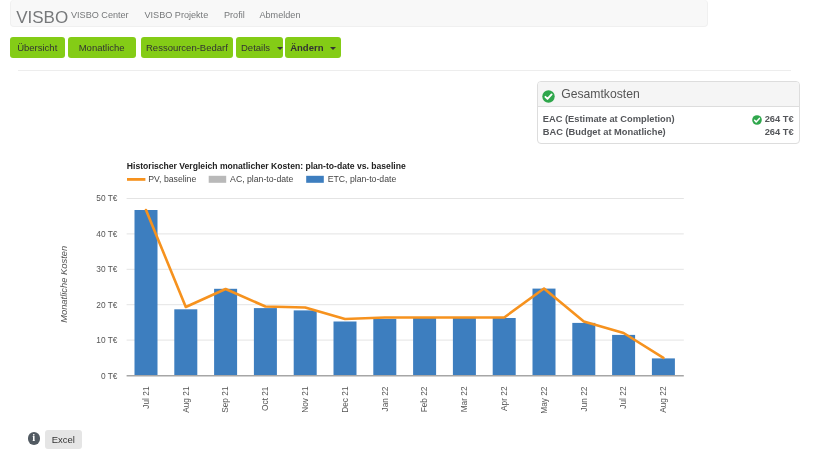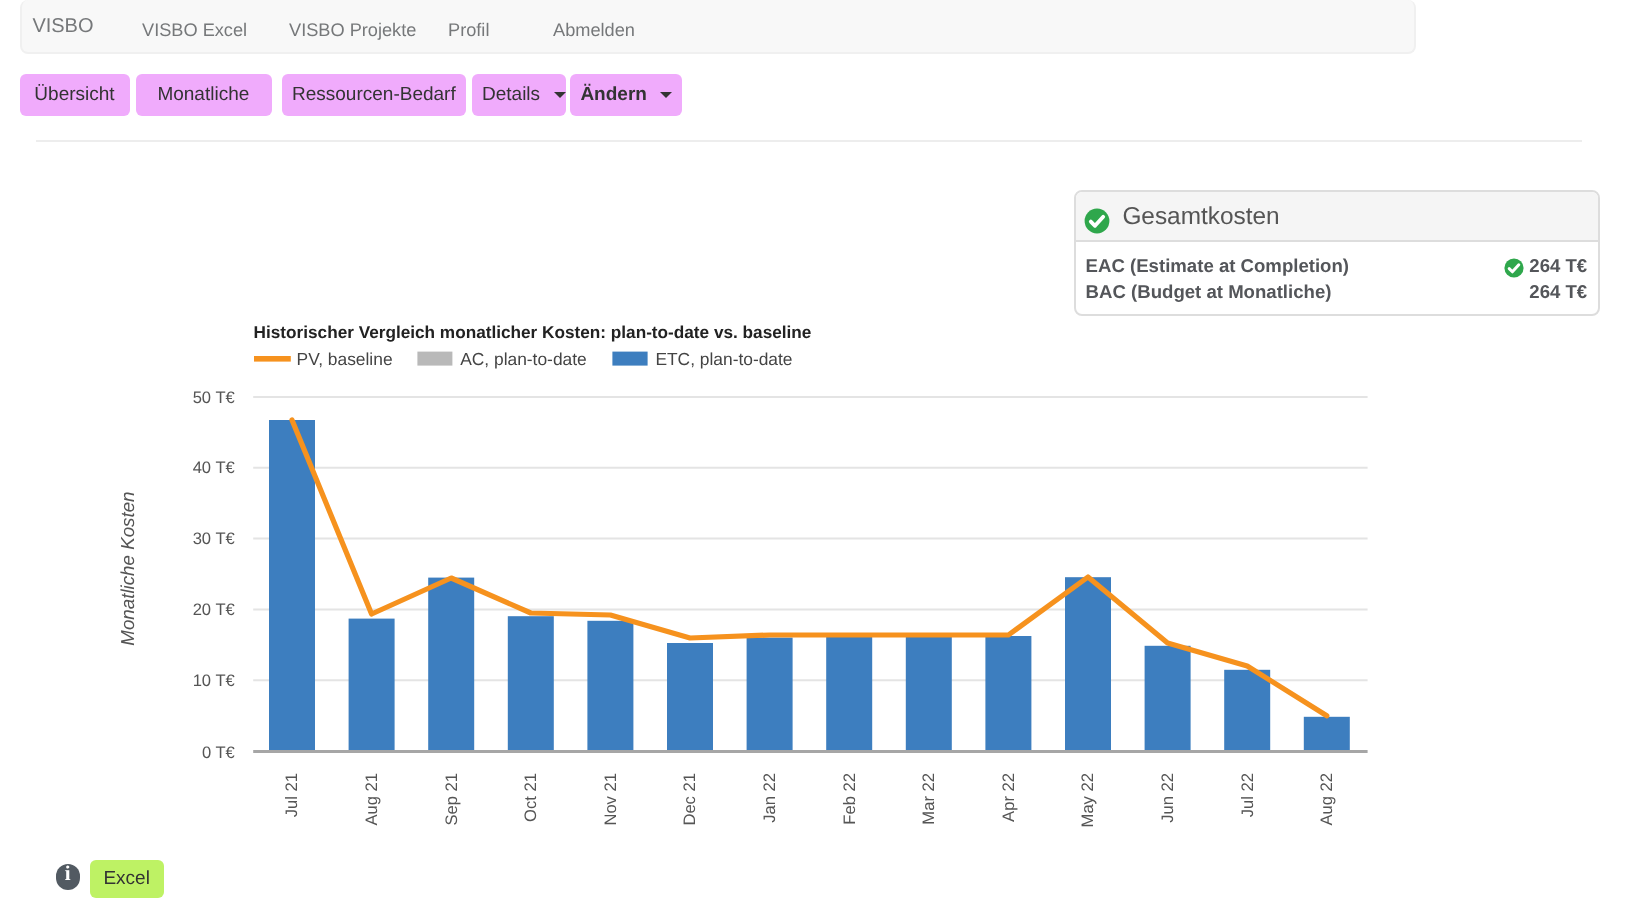--- a/index.html
+++ b/index.html
@@ -1,49 +1,49 @@
 <!DOCTYPE html>
 <html><head>
 <meta charset="utf-8">
 <style>
   * { margin:0; padding:0; box-sizing:border-box; }
   html,body { width:820px; height:452px; background:#fff; font-family:"Liberation Sans", sans-serif; overflow:hidden; }
   .abs { position:absolute; }
 
   
   #navbar { left:10px; top:0; width:698px; height:26.5px; background:#f8f8f8; border:1px solid #f0f0f0; border-top:none; border-radius:4px; }
-  #brand { left:16.2px; top:8.2px; font-size:10px; color:#76787a; }
+  #brand { left:16.2px; top:8.2px; font-size:17px; color:#76787a; }
   .navlink { top:9.7px; font-size:9.1px; color:#76787a; }
 
   
-  .btn { top:37.1px; height:21px; background:#f0abfc; border-radius:3px; font-size:9.5px; color:#333; text-align:center; line-height:21px; }
+  .btn { top:37.1px; height:21px; background:#84cc16; border-radius:3px; font-size:9.5px; color:#333; text-align:center; line-height:21px; }
   .caret { display:inline-block; width:0; height:0; border-left:3.5px solid transparent; border-right:3.5px solid transparent; border-top:3.5px solid #333; vertical-align:1px; margin-left:4px; }
 
   
   #hr { left:18.3px; top:70px; width:773px; height:1px; background:#ededed; }
 
   
-  #panel { left:537px; top:95px; width:262.5px; height:63px; border:1px solid #ddd; border-radius:4px; background:#fff; }
+  #panel { left:537px; top:81px; width:262.5px; height:63px; border:1px solid #ddd; border-radius:4px; background:#fff; }
   #panel-head { position:absolute; left:0; top:0; right:0; height:25.2px; background:#f5f5f5; border-bottom:1px solid #ddd; border-radius:3px 3px 0 0; }
   #panel-title { left:23.2px; top:5.2px; font-size:12.2px; color:#555; }
   .prow { font-size:9.3px; color:#54565a; line-height:normal;font-weight:bold; }
 
   
   #info { left:27.6px; top:432.3px; width:12.4px; height:12.4px; border-radius:50%; background:#525a62; color:#fff; text-align:center; font-family:"Liberation Serif", serif; font-weight:bold; font-size:10.5px; line-height:12.5px; }
-  #excel { left:44.5px; top:430.2px; width:37.7px; height:19.2px; background:#bef264; border-radius:3px; font-size:9.5px; color:#333; text-align:center; line-height:19.2px; }
+  #excel { left:44.5px; top:430.2px; width:37.7px; height:19.2px; background:#e5e5e5; border-radius:3px; font-size:9.5px; color:#333; text-align:center; line-height:19.2px; }
 </style>
 </head>
 <body>
 
 <div id="navbar" class="abs"></div>
 <div id="brand" class="abs">VISBO</div>
-<div class="navlink abs" style="left:71px;">VISBO Excel</div>
+<div class="navlink abs" style="left:71px;">VISBO Center</div>
 <div class="navlink abs" style="left:144.5px;text-align:right;">VISBO Projekte</div>
 <div class="navlink abs" style="left:224px;">Profil</div>
-<div class="navlink abs" style="left:259.5px;margin-left:17px;">Abmelden</div>
+<div class="navlink abs" style="left:259.5px;">Abmelden</div>
 
 <div class="btn abs" style="left:9.7px;  width:55.1px;">Übersicht</div>
 <div class="btn abs" style="left:67.7px; width:68px;">Monatliche</div>
 <div class="btn abs" style="left:140.7px;width:92.5px;">Ressourcen-Bedarf</div>
 <div class="btn abs" style="left:236px;  width:46.7px;text-align:right;">Details <span class="caret"></span></div>
 <div class="btn abs" style="left:285.3px;width:55.7px;font-weight:bold;">Ändern <span class="caret"></span></div>
 
 <div id="hr" class="abs"></div>
 
 <div id="panel" class="abs">

